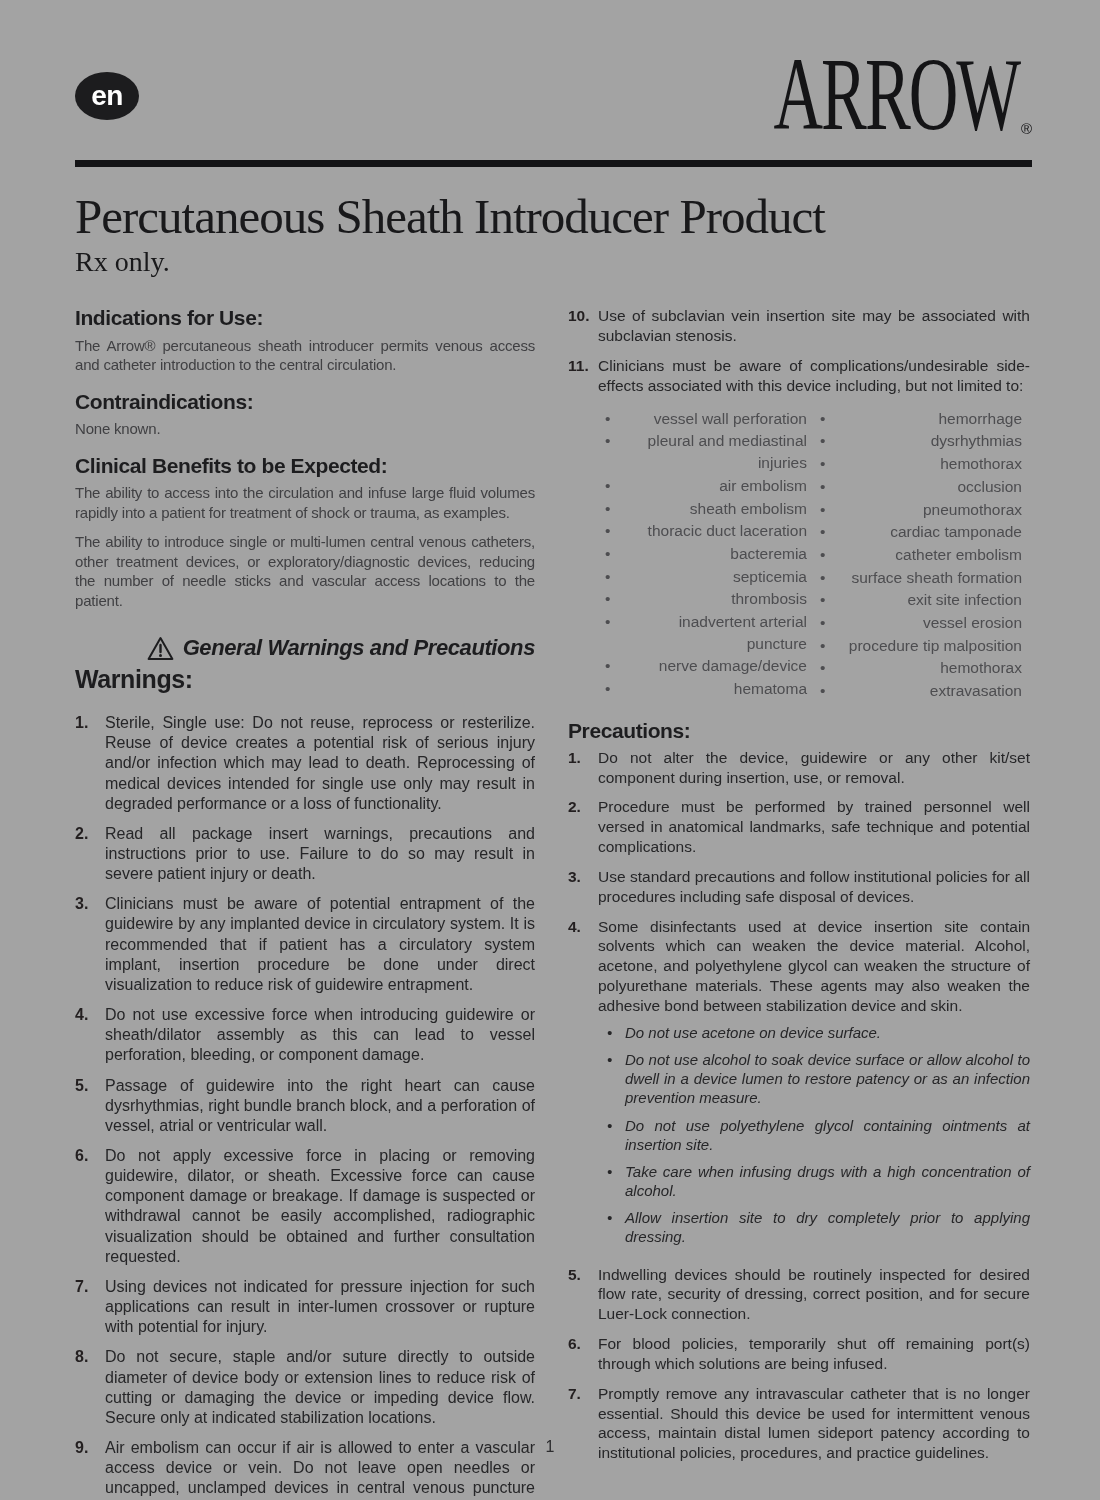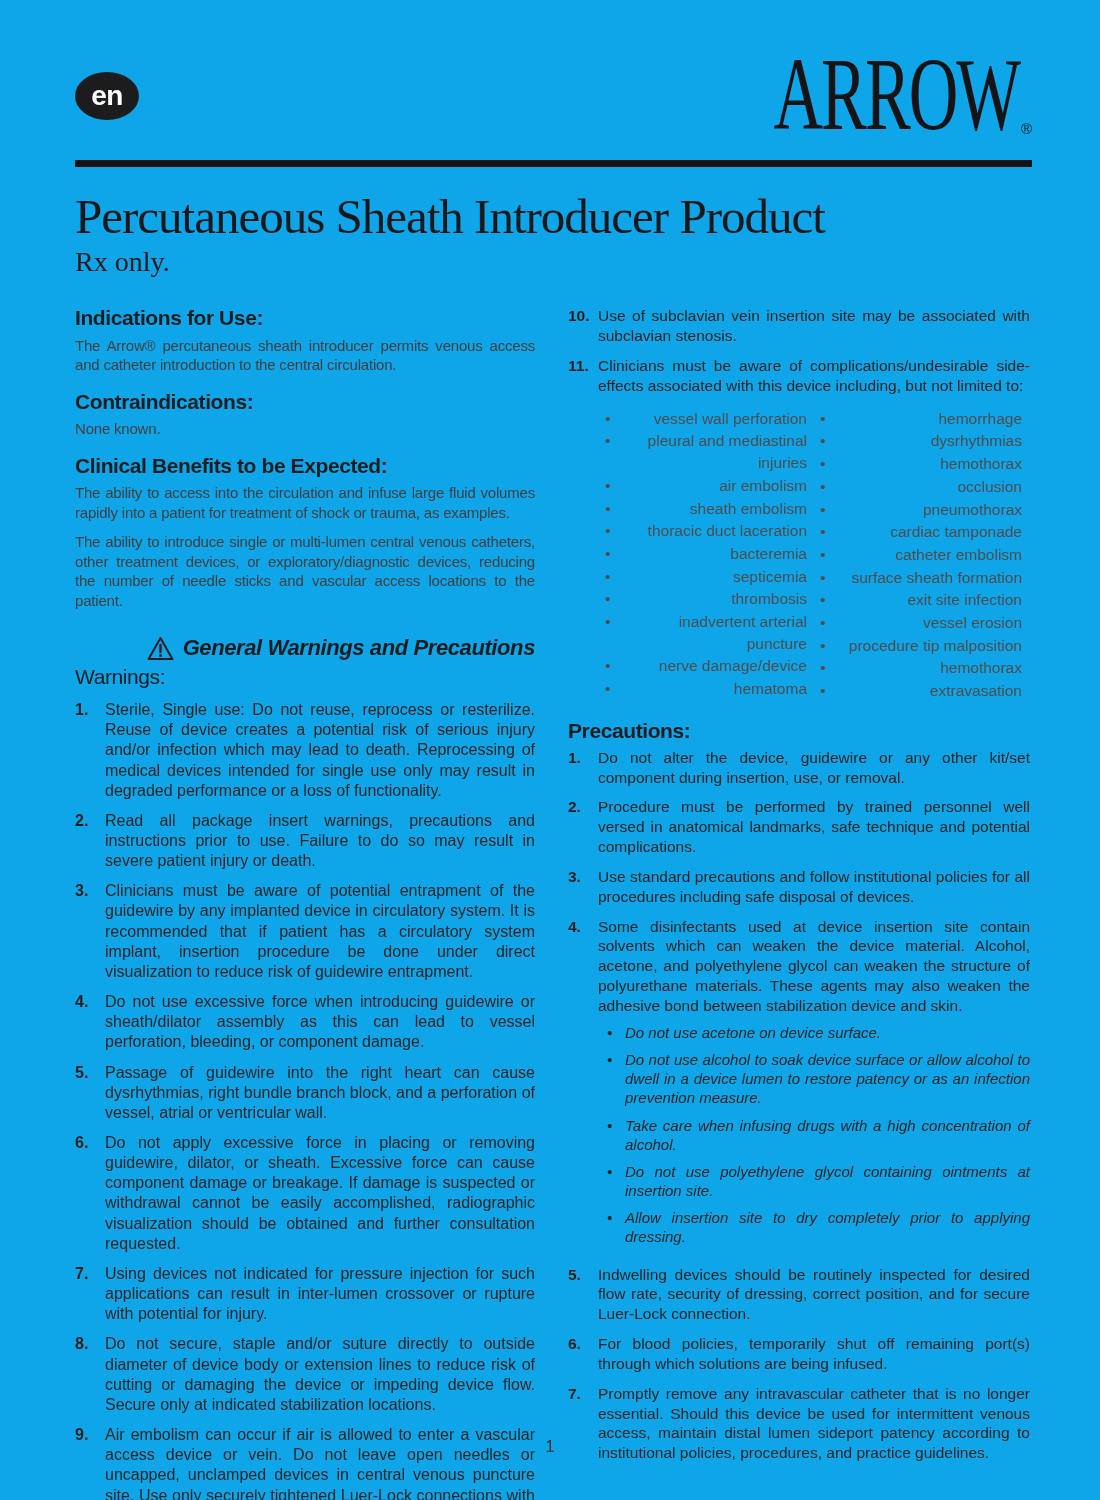--- a/index.html
+++ b/index.html
@@ -1,19 +1,19 @@
 <!DOCTYPE html>
 <html><head>
 <meta charset="utf-8">
 <style>
   html,body{margin:0;padding:0;background:#ffffff;}
   .page{
     position:relative;
     width:1100px;height:1500px;
-    background:#0ea5e9;
+    background:#a3a3a3;
     overflow:hidden;
     font-family:"Liberation Sans",sans-serif;
     color:#231f20;
     box-sizing:border-box;
     padding:58px 68px 0 75px;
   }
   
   .hdr{display:flex;justify-content:space-between;align-items:flex-start;height:88px;}
   .lang-badge{
     margin-top:14px;
@@ -59,22 +59,22 @@
     display:flex;align-items:center;gap:9px;
     margin:24px 0 4px 0;
     justify-content:flex-end;
   }
   .gw-heading .gw-text{
     font-size:22px;font-weight:bold;font-style:italic;
     letter-spacing:-0.4px;color:#1d1d1f;
   }
   .warn-icon{width:27px;height:25px;flex-shrink:0;}
   h3{
-    font-size:21px;font-weight:normal;letter-spacing:-0.4px;
-    color:#1d1d1f;margin:4px 0 11px 0;
+    font-size:25px;font-weight:bold;letter-spacing:-0.4px;
+    color:#1d1d1f;margin:4px 0 19px 0;
   }
   
   .num-item{display:flex;margin:0 0 10px 0;}
   .num{width:30px;flex-shrink:0;font-weight:bold;font-size:16px;line-height:1.26;}
   .num-text{flex:1;font-size:16px;line-height:1.26;text-align:justify;color:#262628;}
   .col-right .num,.col-right .num-text{font-size:15.5px;line-height:1.28;}
   
   .comp-cols{display:flex;margin:12px 0 16px 32px;}
   .comp-col{width:207px;}
   .comp-col + .comp-col{margin-left:8px;}
@@ -238,22 +238,22 @@
         <span class="num">3.</span>
         <div class="num-text">Use standard precautions and follow institutional policies for all procedures including safe disposal of devices.</div>
       </div>
       <div class="num-item">
         <span class="num">4.</span>
         <div>
           <div class="num-text">Some disinfectants used at device insertion site contain solvents which can weaken the device material. Alcohol, acetone, and polyethylene glycol can weaken the structure of polyurethane materials. These agents may also weaken the adhesive bond between stabilization device and skin.</div>
           <div class="sub-bullets">
             <div class="sub-item">Do not use acetone on device surface.</div>
             <div class="sub-item">Do not use alcohol to soak device surface or allow alcohol to dwell in a device lumen to restore patency or as an infection prevention measure.</div>
+            <div class="sub-item">Do not use polyethylene glycol containing ointments at insertion site.</div>
             <div class="sub-item">Take care when infusing drugs with a high concentration of alcohol.</div>
-            <div class="sub-item">Do not use polyethylene glycol containing ointments at insertion site.</div>
             <div class="sub-item">Allow insertion site to dry completely prior to applying dressing.</div>
           </div>
         </div>
       </div>
       <div class="num-item">
         <span class="num">5.</span>
         <div class="num-text">Indwelling devices should be routinely inspected for desired flow rate, security of dressing, correct position, and for secure Luer-Lock connection.</div>
       </div>
       <div class="num-item">
         <span class="num">6.</span>

